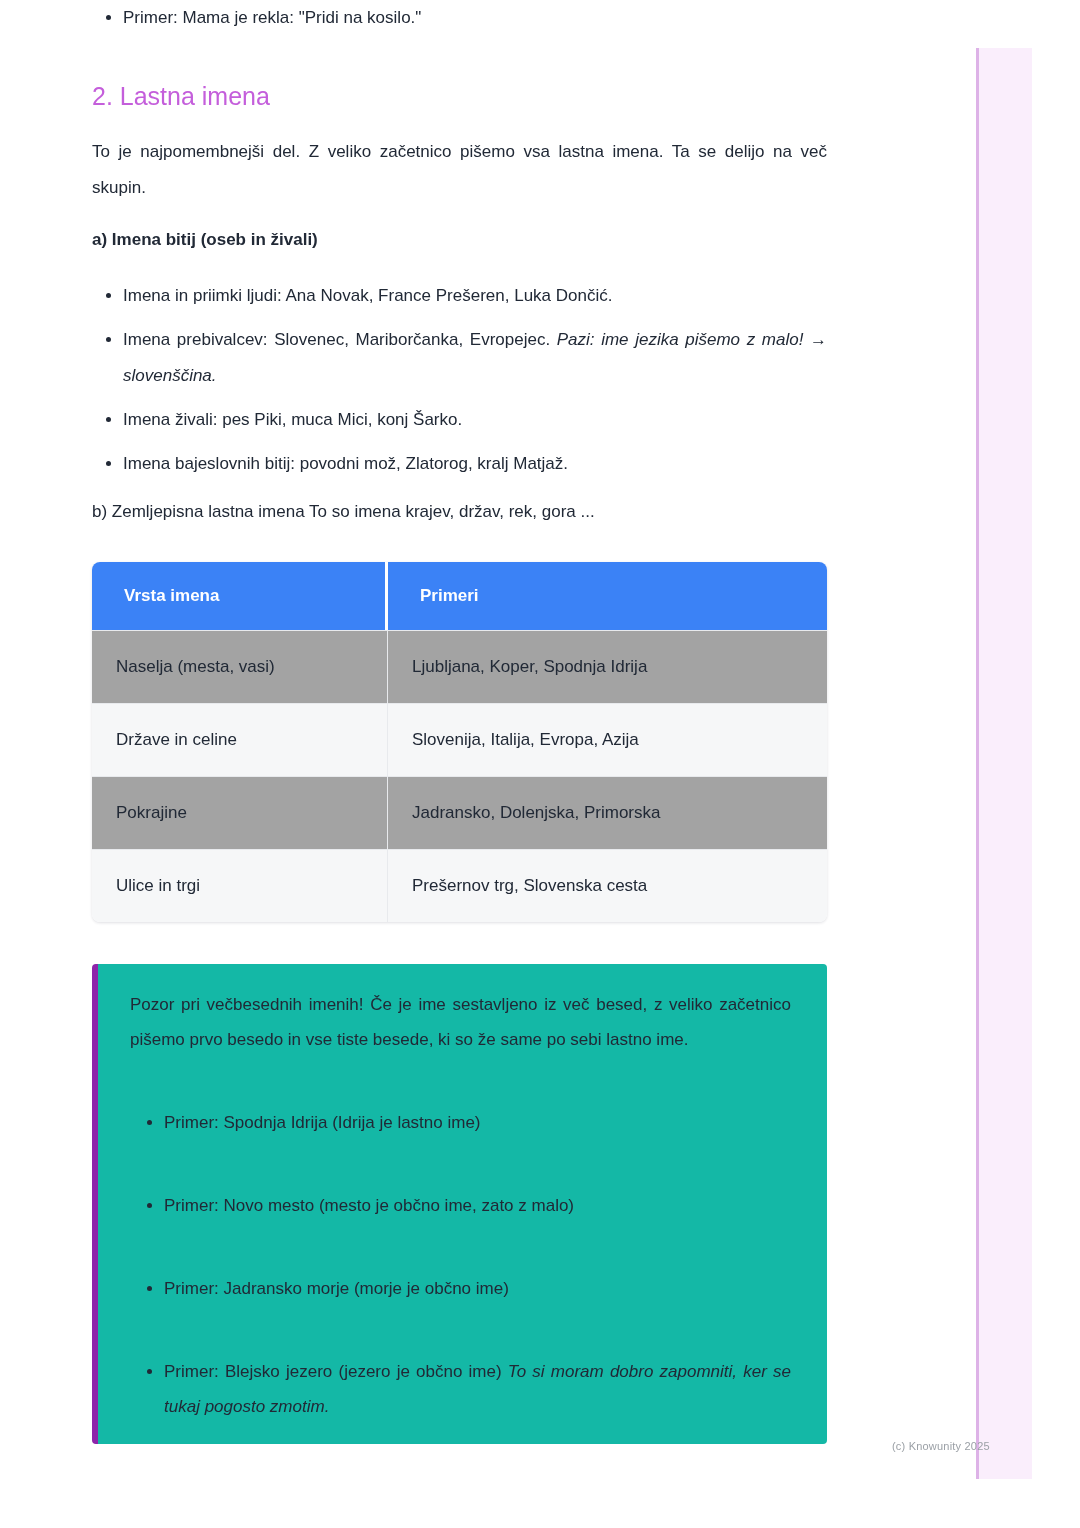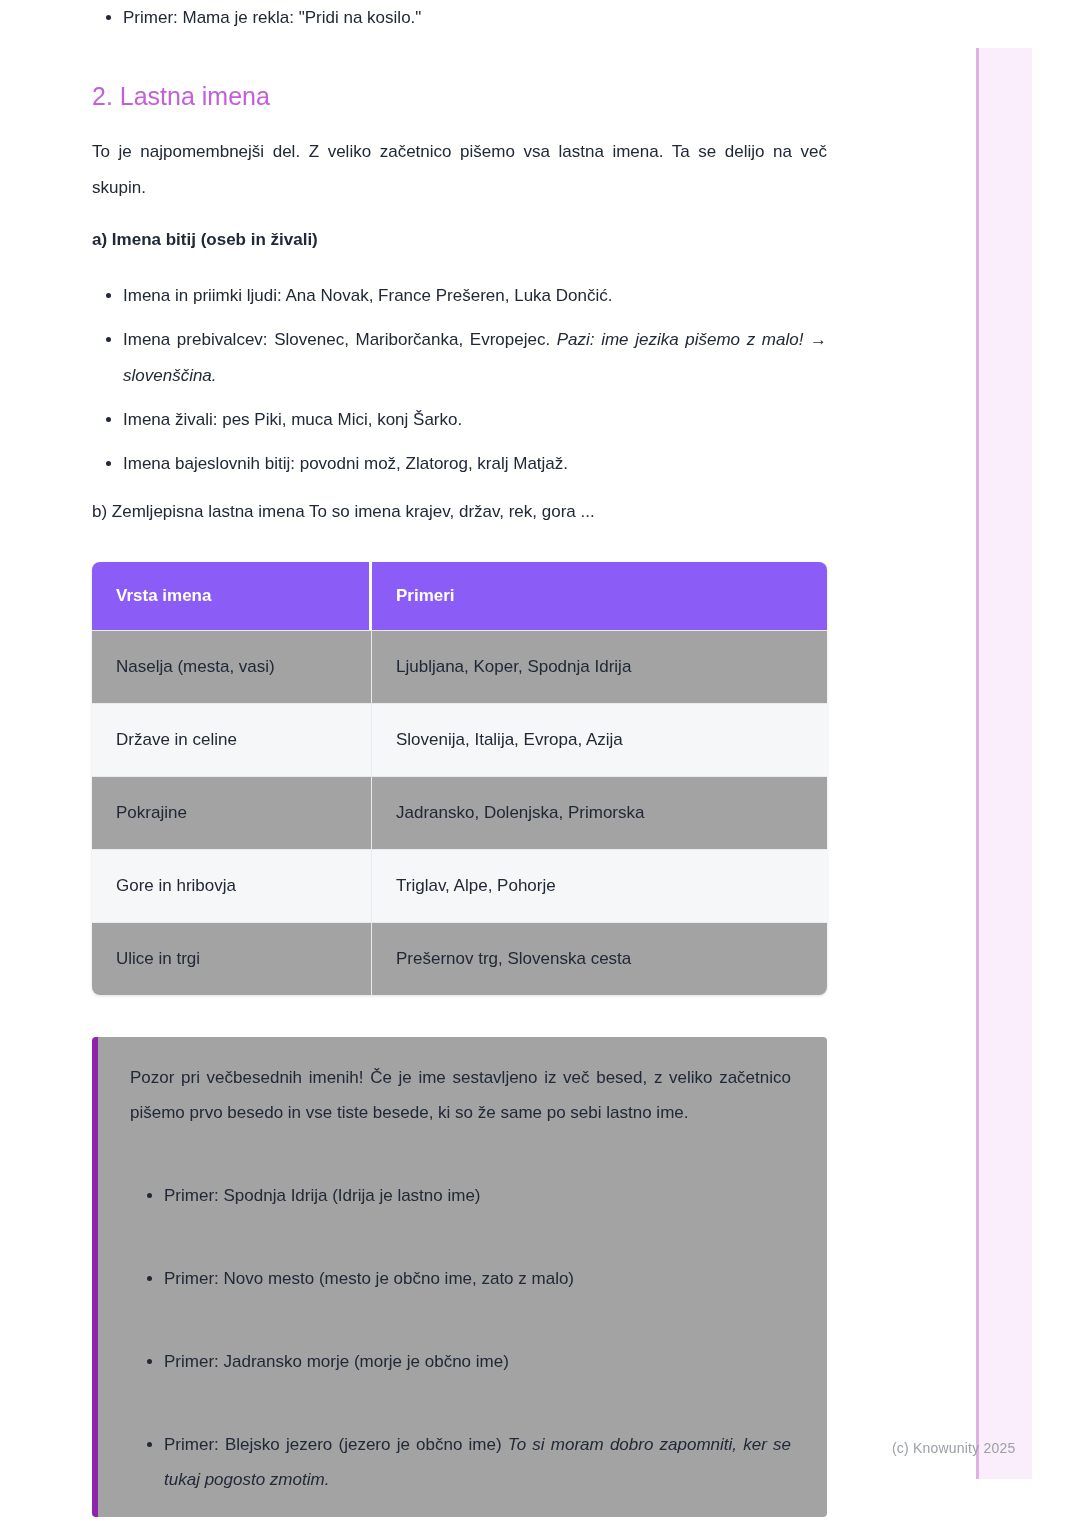--- a/index.html
+++ b/index.html
@@ -18,21 +18,21 @@
     left: 976px; top: 48px;
     width: 53px; height: 1431px;
     background: #faeefc;
     border-left: 3px solid #ddb2e7;
     z-index: 1;
   }
 
   .watermark {
     position: absolute;
     left: 892px; top: 1440px;
-    font-size: 14px;
+    font-size: 11px;
     color: #9ba0a6;
     letter-spacing: 0.2px;
     z-index: 3;
     white-space: nowrap;
   }
 
   .content {
     position: absolute;
     left: 92px; top: 0;
     width: 735px;
@@ -80,43 +80,43 @@
     margin-top: 36px;
     width: 735px;
     border-collapse: separate;
     border-spacing: 0;
     border-radius: 8px;
     overflow: hidden;
     box-shadow: 0 1px 3px rgba(30,30,60,0.14);
     font-size: 17px;
   }
   .names-table th {
-    background: #8b5cf6;
+    background: #3b82f6;
     color: #ffffff;
     text-align: left;
     font-weight: bold;
-    padding: 20px 24px;
+    padding: 20px 32px;
     line-height: 28px;
   }
   .names-table th:first-child { width: 229px; border-right: 3px solid #ffffff; }
   .names-table td {
     padding: 22px 24px;
     line-height: 28px;
     border-top: 1px solid #e8eaed;
     background: #a3a3a3;
     vertical-align: middle;
   }
   .names-table td:first-child { border-right: 1px solid #e8eaed; }
   .names-table tbody tr:nth-child(even) td { background: #f6f7f8; }
 
   aside.callout {
     box-sizing: border-box;
     margin-top: 42px;
     width: 735px;
-    background: #a3a3a3;
+    background: #14b8a6;
     border-left: 6px solid #8e24aa;
     border-radius: 4px;
     padding: 23px 36px 12px 32px;
   }
   .callout p.lead { margin: 0; line-height: 35px; text-align: justify; }
   .callout ul.bullets { padding-left: 34px; margin-top: 3px; }
   .callout ul.bullets li { line-height: 35px; margin-bottom: 8px; text-align: justify; margin-top: 48px; }
 </style>
 </head>
 <body>
@@ -159,24 +159,20 @@
       </tr>
       <tr>
         <td><strong>Države in celine</strong><span></span></td>
         <td>Slovenija, Italija, Evropa, Azija</td>
       </tr>
       <tr>
         <td><strong>Pokrajine</strong><span></span></td>
         <td>Jadransko, Dolenjska, Primorska</td>
       </tr>
       <tr>
-        <td><strong>Gore in hribovja</strong><span></span></td>
-        <td>Triglav, Alpe, Pohorje</td>
-      </tr>
-      <tr>
         <td><strong>Ulice in trgi</strong><span></span></td>
         <td>Prešernov trg, Slovenska cesta</td>
       </tr>
     </tbody>
   </table>
 
   <aside class="callout">
     <p class="lead"><strong>Pozor pri večbesednih imenih!</strong><span> Če je ime sestavljeno iz več besed, z veliko začetnico pišemo </span><strong>prvo besedo</strong><span> in vse tiste besede, ki so </span><strong>že same po sebi lastno ime</strong><span>.</span></p>
     <ul class="bullets">
       <li><strong>Primer: </strong><strong>S</strong><span>podnja </span><strong>I</strong><span>drija (Idrija je lastno ime)</span><em></em></li>

